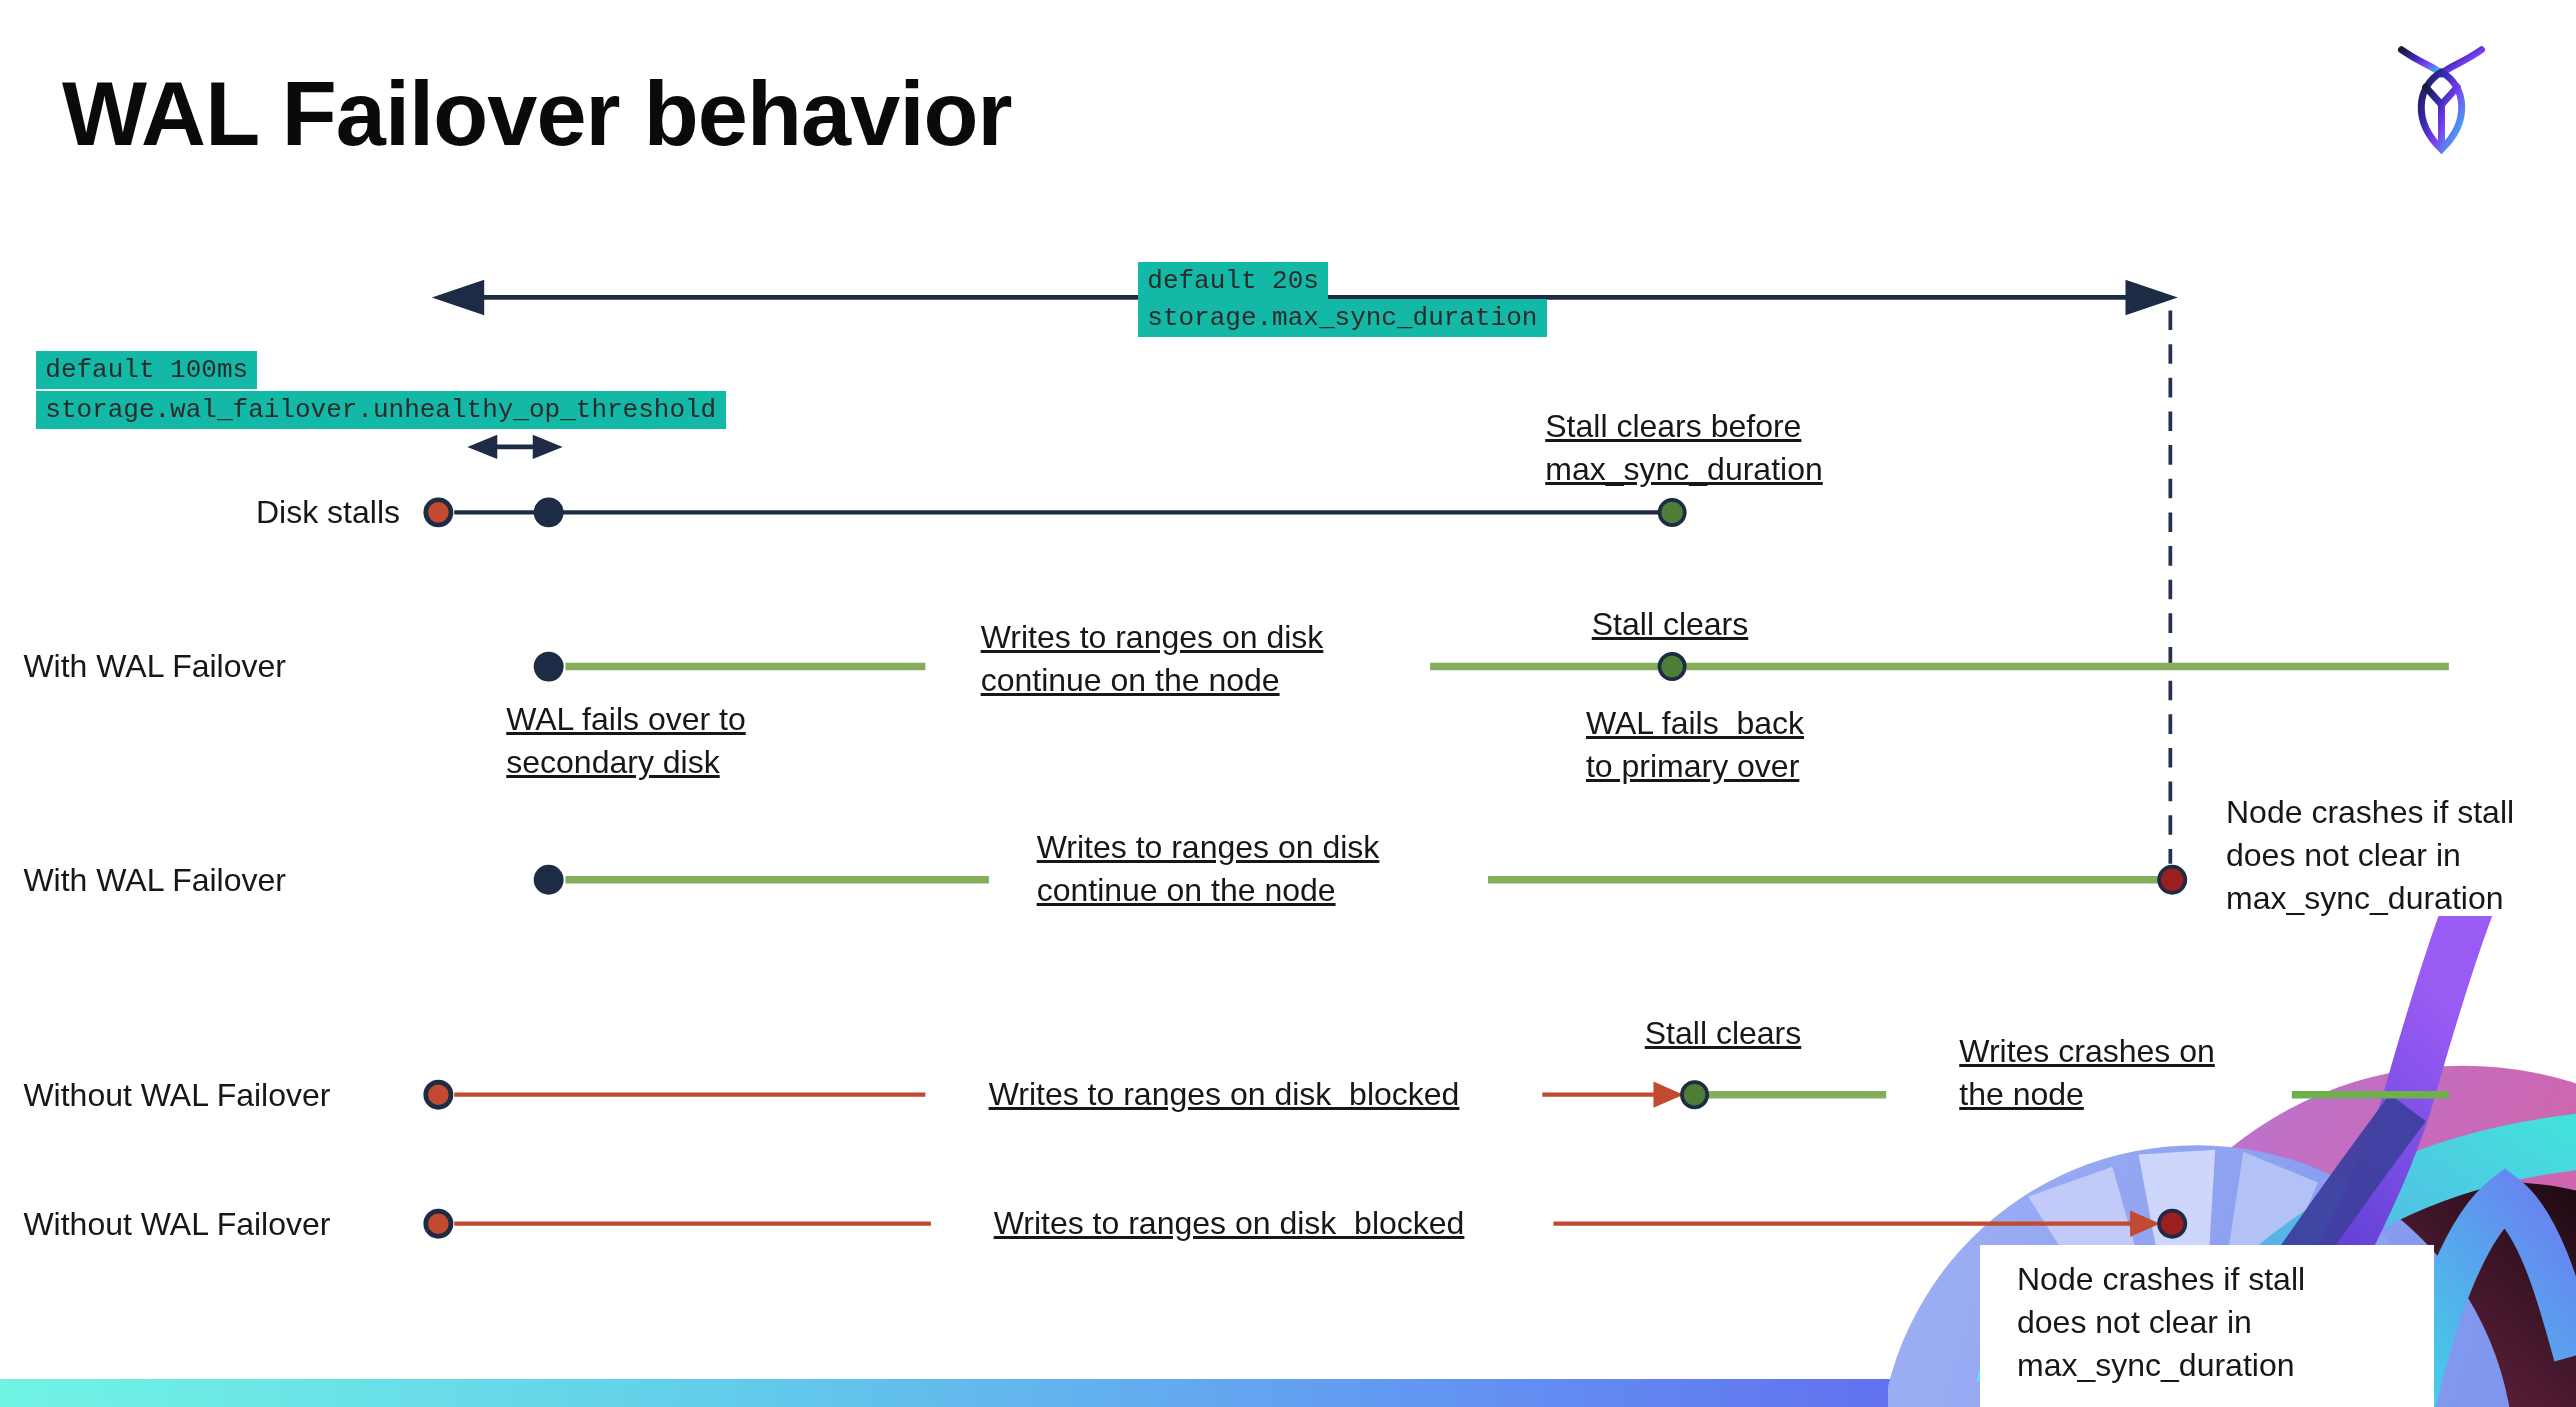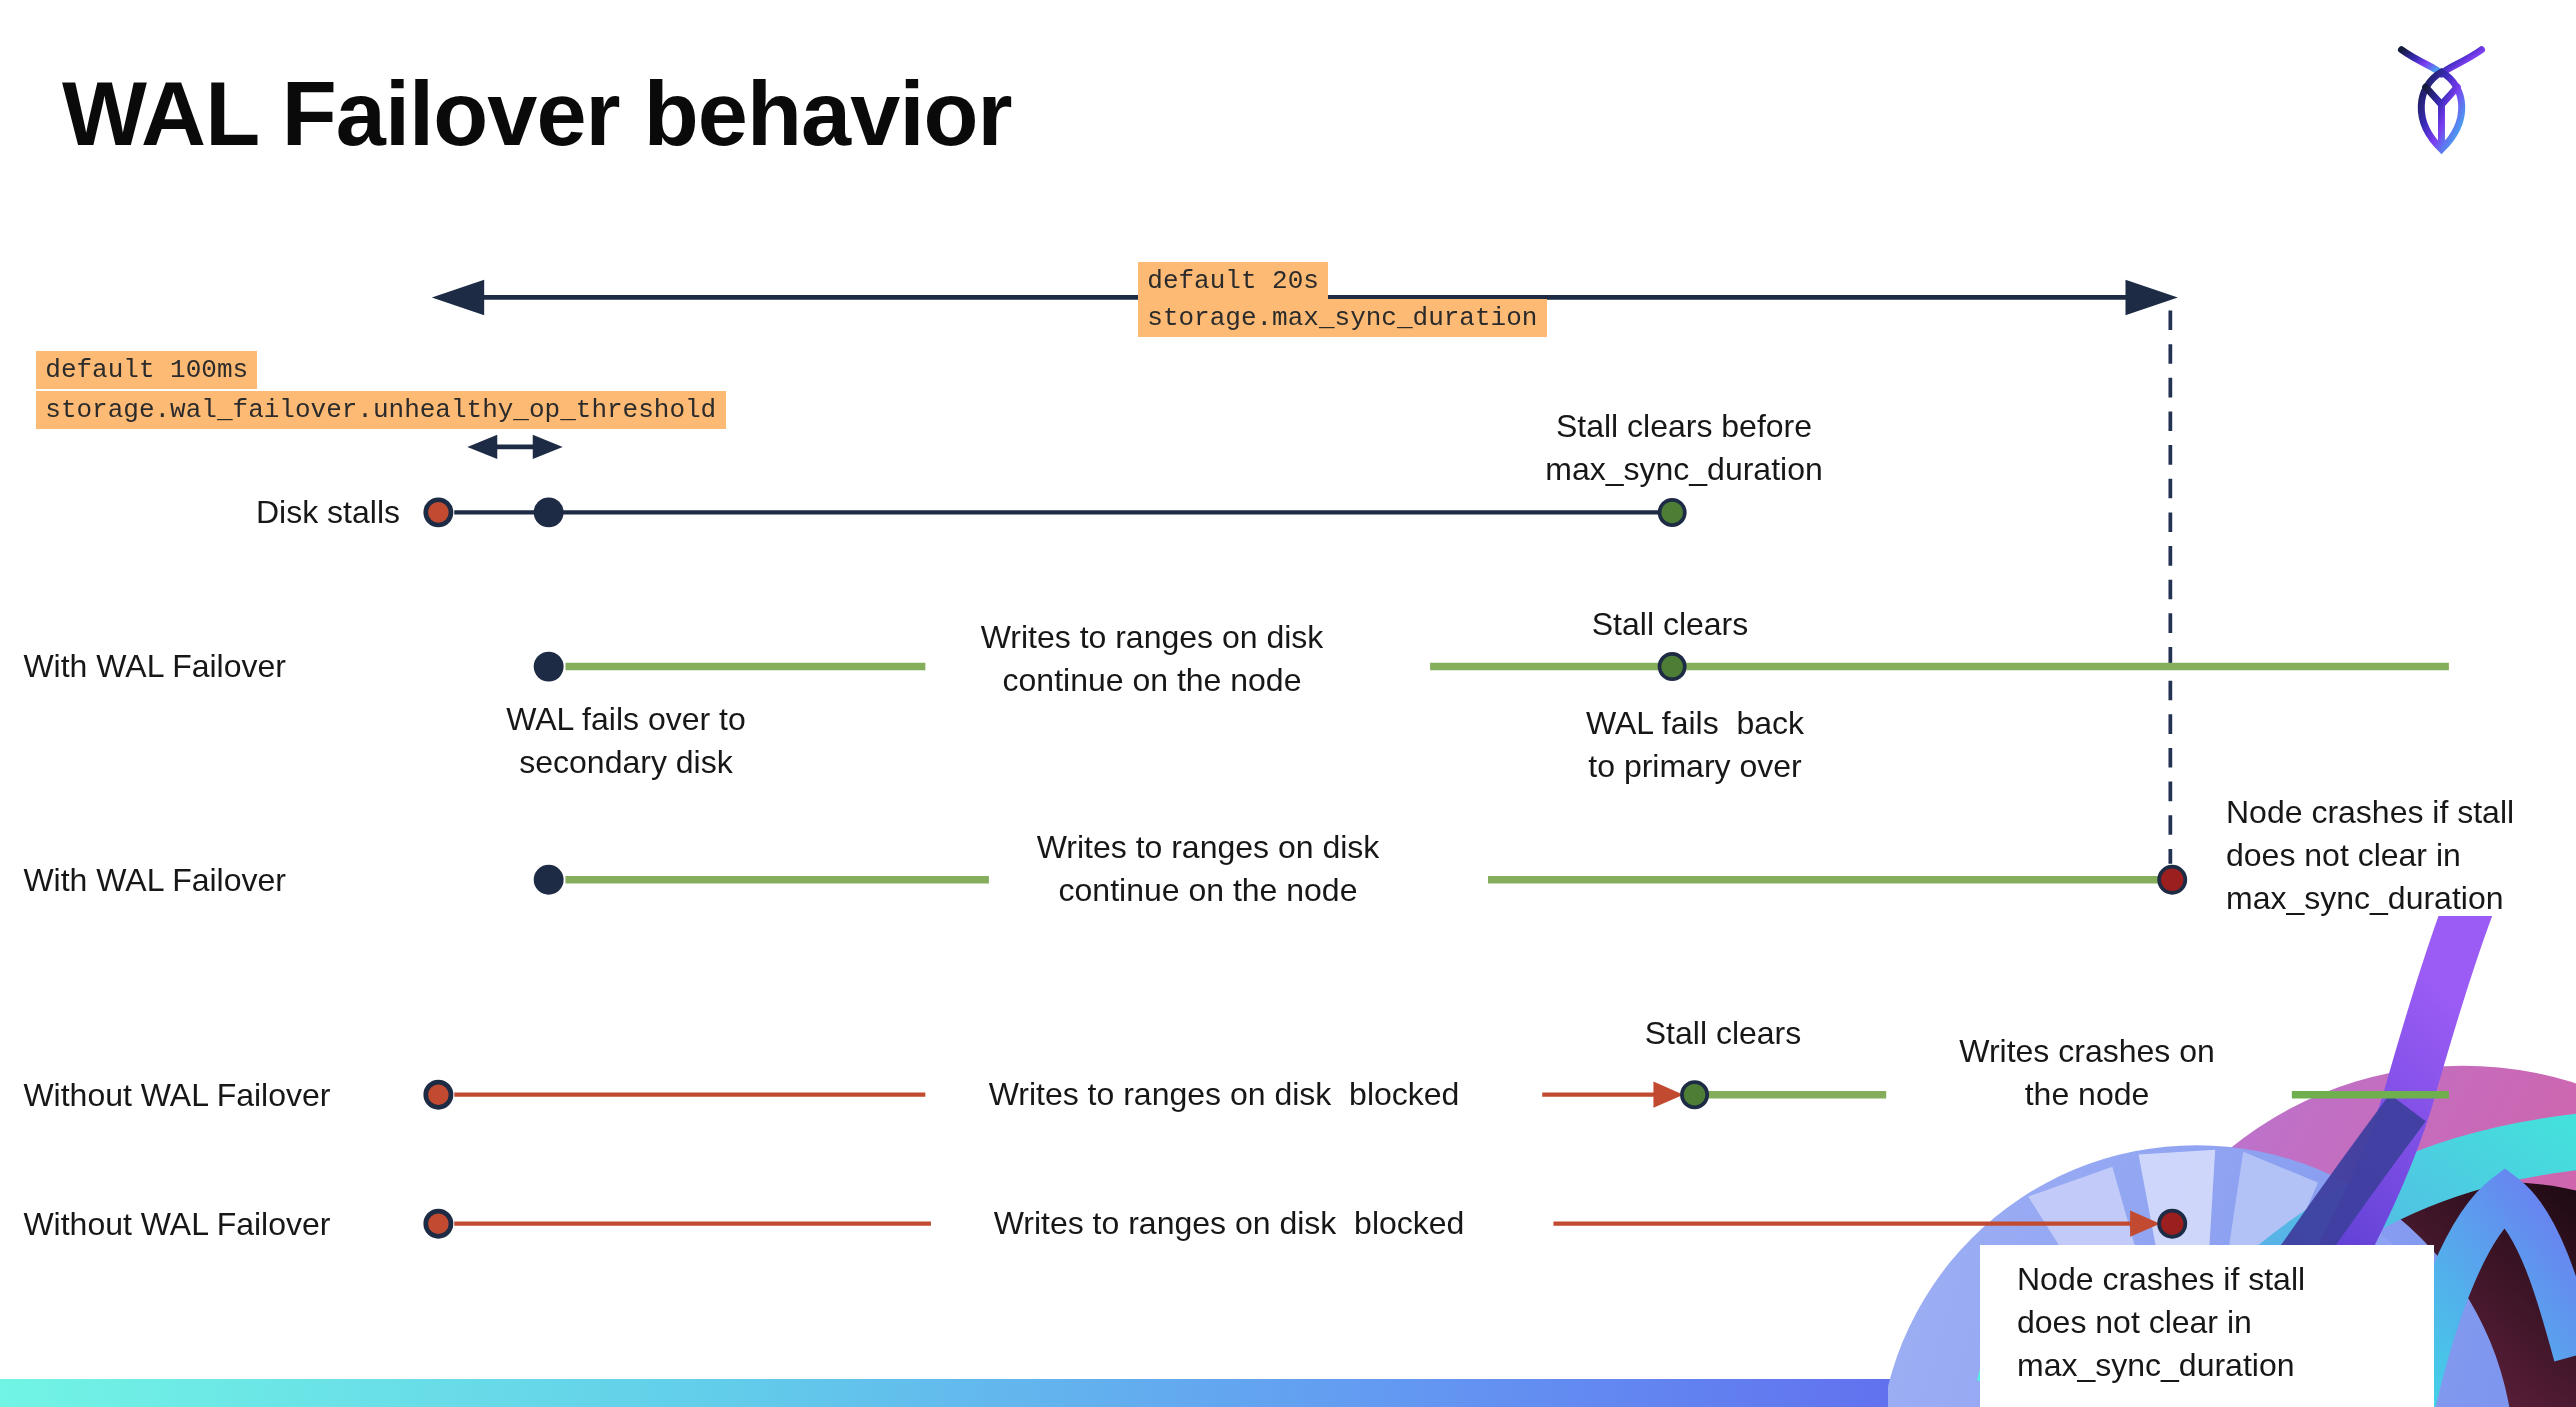--- a/index.html
+++ b/index.html
@@ -10,28 +10,28 @@
     color:#161616;
   }
   .abs{position:absolute;}
   #title{
     left:62px;top:47px;font-size:90px;font-weight:bold;letter-spacing:-0.9px;
     color:#0a0a0a;white-space:nowrap;margin-top:16px;
   }
   .lbl{
     font-size:32px;line-height:43px;color:#171717;white-space:pre-wrap;
   }
-  .center{transform:translateX(-50%);text-align:center;}
+  .center{transform:translateX(-50%);text-align:left;text-decoration:underline;}
   .vcenter{transform:translateY(-50%);}
   .rowlabel{white-space:nowrap;}
   .chip{
     display:inline-block;
     font-family:"Liberation Mono","DejaVu Sans Mono",monospace;
     font-size:26px;line-height:32px;color:#2b2b2b;
-    background:#fdba74;padding:2.8px 9.3px 3.7px 9.3px;white-space:nowrap;
+    background:#14b8a6;padding:2.8px 9.3px 3.7px 9.3px;white-space:nowrap;
   }
   #bottom-bar{
     left:0;top:1379px;width:2576px;height:29px;z-index:1;
     background:linear-gradient(90deg,#71f4e4 0%,#62cdea 28%,#6397f2 55%,#6168ee 78%,#6e50f1 100%);
   }
   #artwork{left:1888px;top:916px;z-index:2;}
   #crash-box{
     left:1980px;top:1245px;width:454px;height:163px;background:#ffffff;z-index:3;
   }
   #crash-box .lbl{position:absolute;left:37px;top:13px;}

